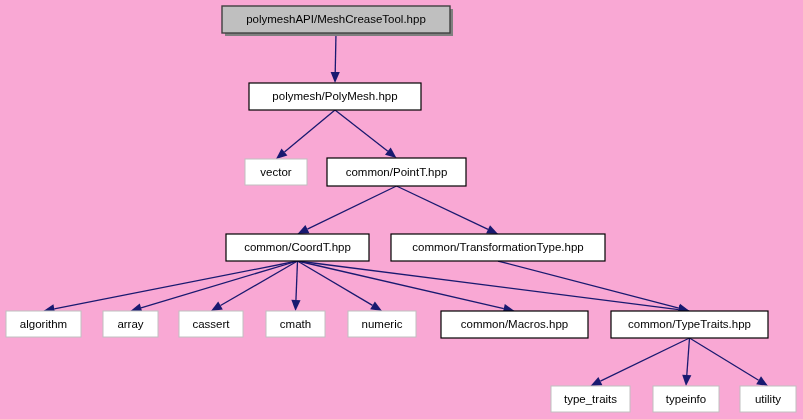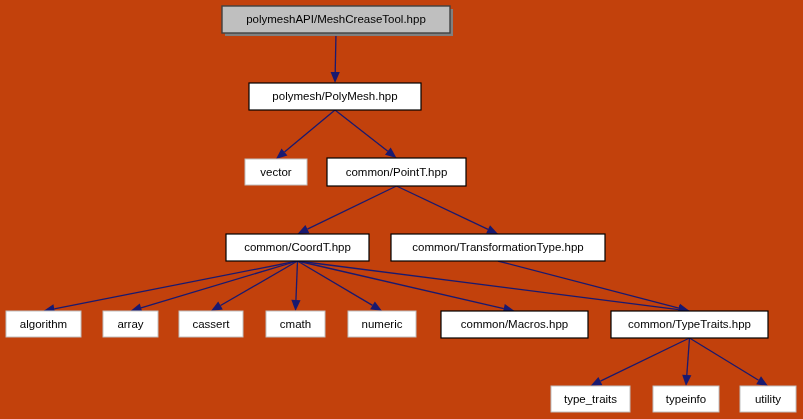--- a/index.html
+++ b/index.html
@@ -10,21 +10,21 @@
   body {
     width: 803px;
     height: 419px;
     overflow: hidden;
     font-family: "Liberation Sans", sans-serif;
   }
   #graph-root {
     position: relative;
     width: 803px;
     height: 419px;
-    background: #c2410c;
+    background: #f9a8d4;
   }
   svg#dep-graph {
     display: block;
     width: 803px;
     height: 419px;
   }
   .node-box {
     fill: #ffffff;
     stroke: #c0c0c0;
     stroke-width: 1;

